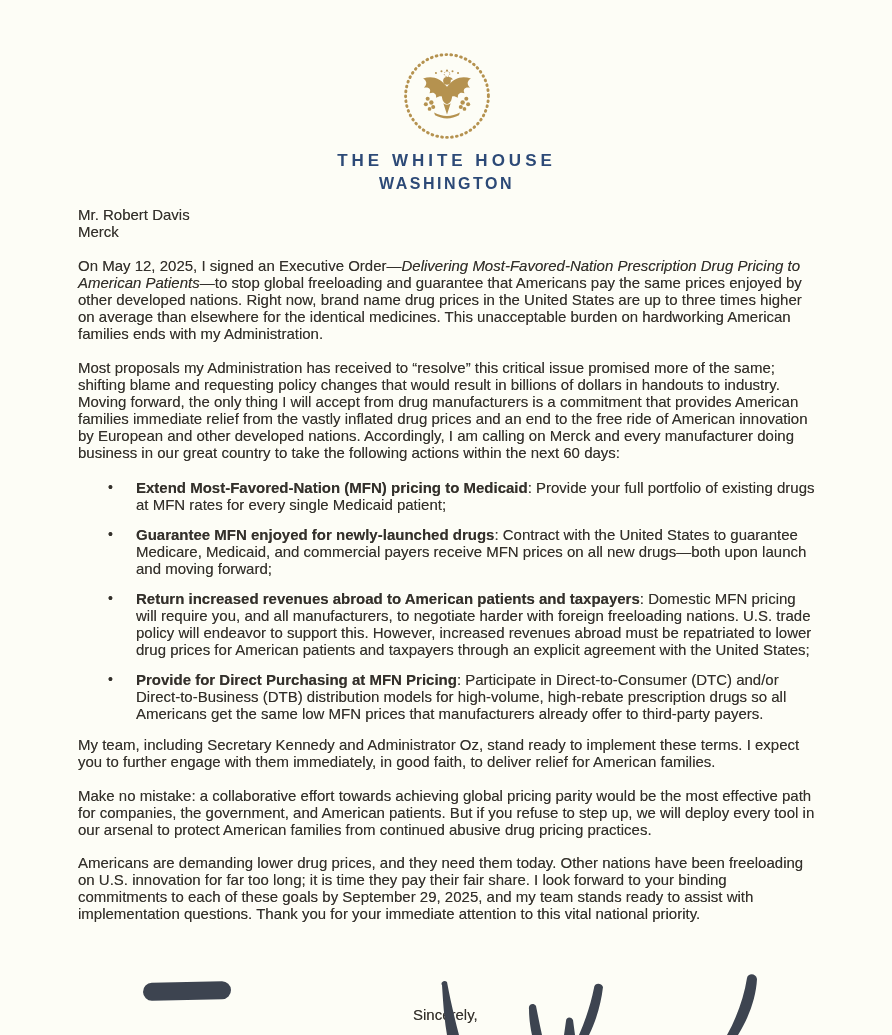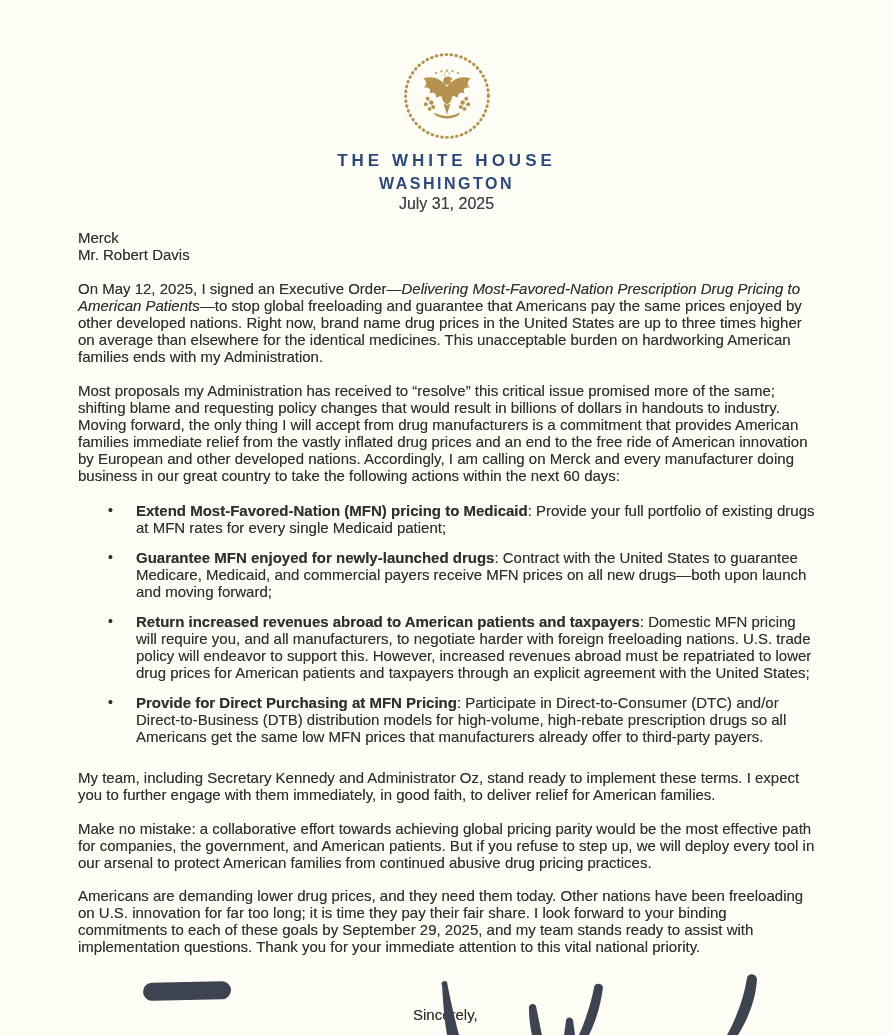--- a/index.html
+++ b/index.html
@@ -40,21 +40,21 @@
   
   .bullets{margin-top:18px;}
   .bullet{display:flex;margin-bottom:13px;}
   .bullet:last-child{margin-bottom:0;}
   .bullet .dot{
     width:14px;margin-left:30px;margin-right:14px;
     flex:0 0 auto;font-size:14px;line-height:17px;
   }
   .bullet .btext{flex:1;}
   .bullet strong{font-weight:bold;}
-  .p-after-bullets{margin-top:24px;}
+  .p-after-bullets{margin-top:14px;}
   .p4{margin-top:17px;}
   .p5{margin-top:16px;}
   
   .closing{
     position:absolute;left:413px;top:1006px;
     font-size:15px;line-height:17px;
   }
   .redaction{
     position:absolute;left:143px;top:982px;
     width:88px;height:18px;border-radius:9px;
@@ -105,28 +105,27 @@
             <circle cx="73" cy="59" r="2.2"></circle>
             <circle cx="65" cy="62" r="2.2"></circle>
             <circle cx="69" cy="64" r="2"></circle>
 
           <path d="M36,68 C45,73 55,73 64,68 L63,71 C55,75.5 45,75.5 37,71 Z"></path>
         </g>
       </svg>
     </div>
     <div class="lh-title">THE WHITE HOUSE</div>
     <div class="lh-sub">WASHINGTON</div>
-    <div class="lh-date">July 31, 2025</div>
   </div>
 
   <div class="letter-body">
 
     <div class="addr">
+      <div>Mr. Robert Davis</div>
       <div>Merck</div>
-      <div>Mr. Robert Davis</div>
     </div>
 
 
     <p><span>On May 12, 2025, I signed an Executive Order—</span><em>Delivering Most-Favored-Nation Prescription Drug Pricing to American Patients</em><span>—to stop global freeloading and guarantee that Americans pay the same prices enjoyed by other developed nations.  Right now, brand name drug prices in the United States are up to three times higher on average than elsewhere for the identical medicines.  This unacceptable burden on hardworking American families ends with my Administration.</span></p>
 
     <p>Most proposals my Administration has received to “resolve” this critical issue promised more of the same; shifting blame and requesting policy changes that would result in billions of dollars in handouts to industry.  Moving forward, the only thing I will accept from drug manufacturers is a commitment that provides American families immediate relief from the vastly inflated drug prices and an end to the free ride of American innovation by European and other developed nations.  Accordingly, I am calling on Merck and every manufacturer doing business in our great country to take the following actions within the next 60 days:</p>
 
     <div class="bullets">
 
       <div class="bullet">

